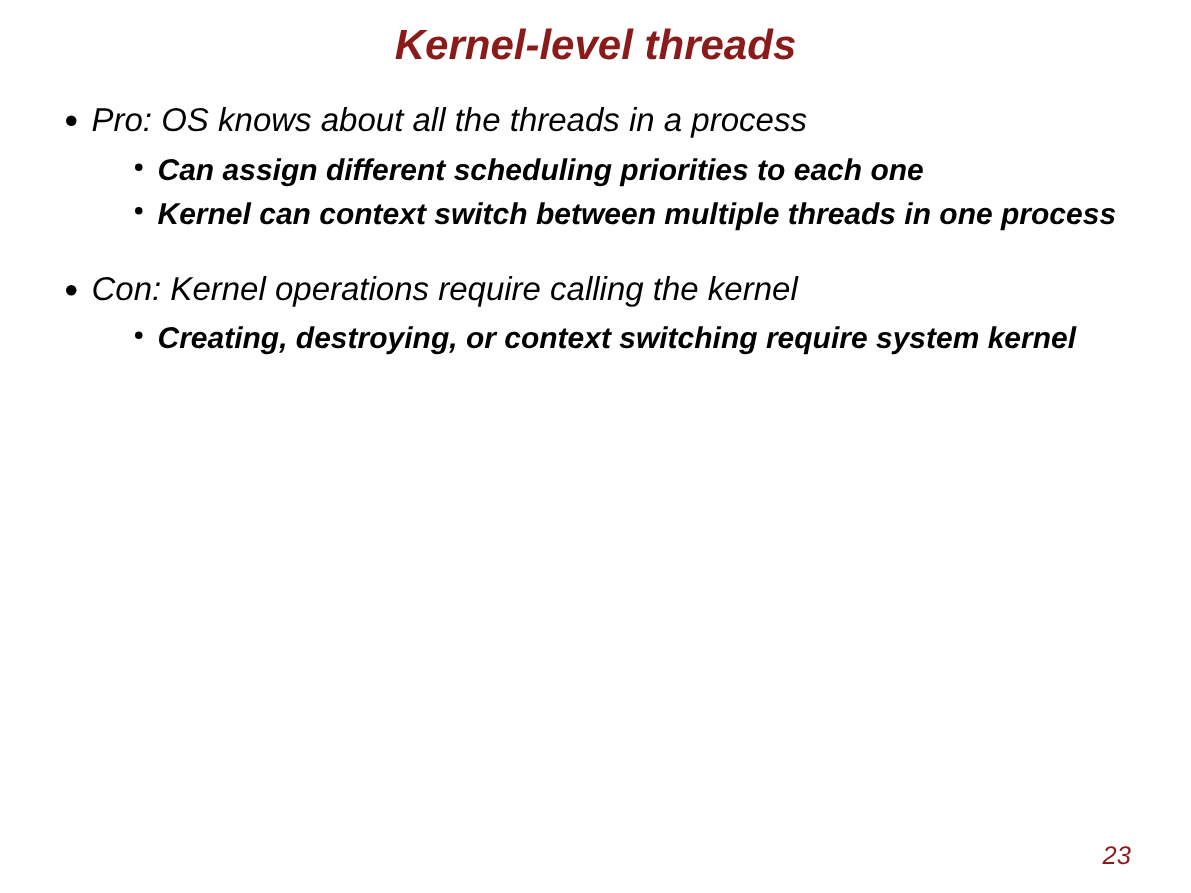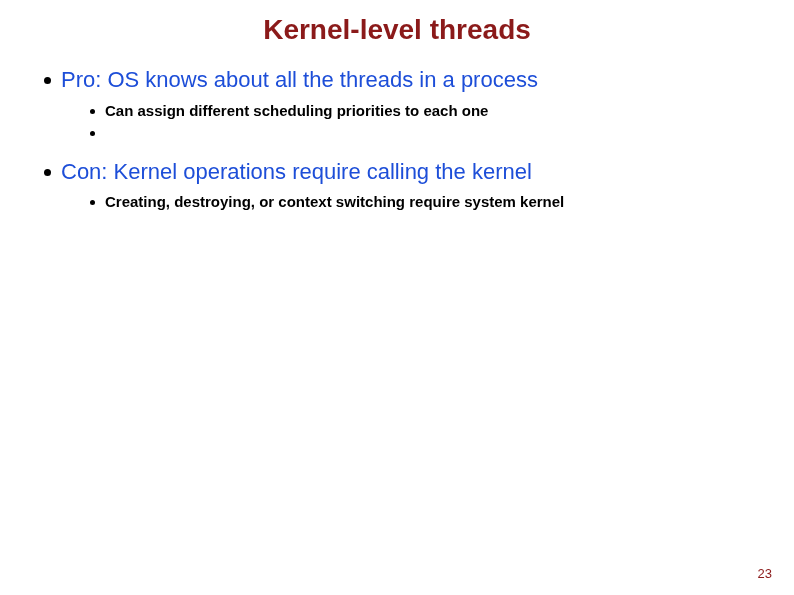--- a/index.html
+++ b/index.html
@@ -9,20 +9,21 @@
     background: #ffffff;
     font-family: Arial, Helvetica, sans-serif;
     position: relative;
     overflow: hidden;
   }
   .slide {
     width: 100%;
     height: 100%;
     padding: 12px 40px 20px 40px;
     position: relative;
+    font-style: italic;
   }
   .title {
     text-align: center;
     font-size: 28px;
     font-weight: bold;
     color: #8b1a1a;
     margin-bottom: 20px;
     margin-top: 2px;
   }
   .content {
@@ -37,21 +38,21 @@
     width: 7px;
     height: 7px;
     border-radius: 50%;
     background: #000;
     flex-shrink: 0;
     margin-top: 11px;
     margin-right: 10px;
   }
   .l1-text {
     font-size: 22px;
-    color: #1d4ed8;
+    color: #000000;
     line-height: 1.3;
   }
   .sub-list {
     padding-left: 46px;
     margin-bottom: 22px;
   }
   .l2-item {
     display: flex;
     align-items: flex-start;
     margin-bottom: 2px;
@@ -59,30 +60,30 @@
   .l2-bullet {
     width: 5px;
     height: 5px;
     border-radius: 50%;
     background: #000;
     flex-shrink: 0;
     margin-top: 8px;
     margin-right: 10px;
   }
   .l2-text {
-    font-size: 15px;
+    font-size: 20px;
     font-weight: bold;
     color: #000;
     line-height: 1.35;
   }
   .page-number {
     position: absolute;
     bottom: 14px;
-    right: 22px;
-    font-size: 13px;
+    right: 40px;
+    font-size: 17px;
     color: #8b1a1a;
   }
 </style>
 </head>
 <body>
 
 <div class="slide">
   <div class="title">Kernel-level threads</div>
 
   <div class="content">
@@ -91,20 +92,21 @@
       <div class="l1-bullet"></div>
       <div class="l1-text">Pro: OS knows about all the threads in a process</div>
     </div>
     <div class="sub-list">
       <div class="l2-item">
         <div class="l2-bullet"></div>
         <div class="l2-text">Can assign different scheduling priorities to each one</div>
       </div>
       <div class="l2-item">
         <div class="l2-bullet"></div>
+        <div class="l2-text">Kernel can context switch between multiple threads in one process</div>
       </div>
     </div>
 
     <div class="l1-item">
       <div class="l1-bullet"></div>
       <div class="l1-text">Con: Kernel operations require calling the kernel</div>
     </div>
     <div class="sub-list">
       <div class="l2-item">
         <div class="l2-bullet"></div>

